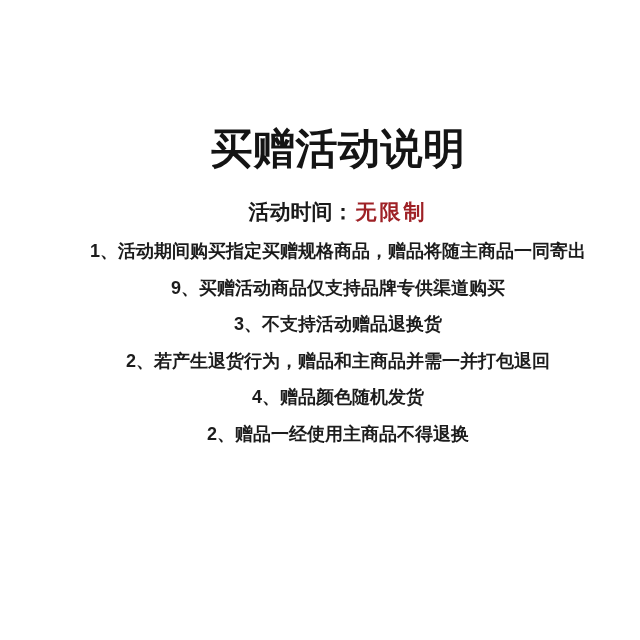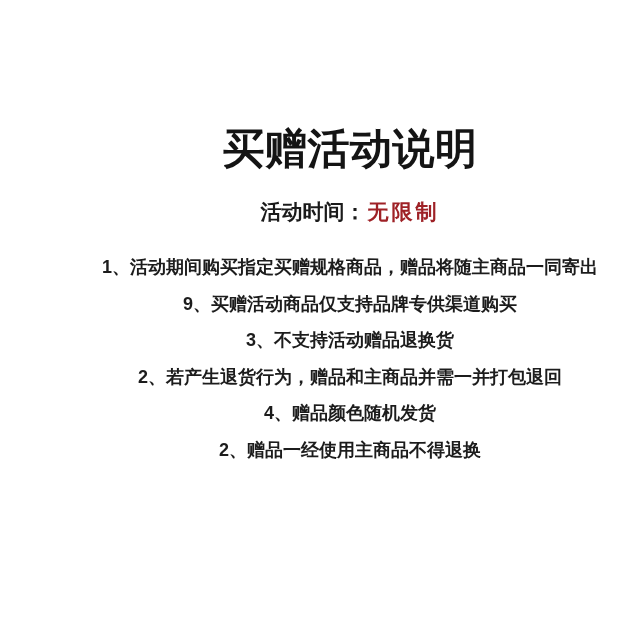--- a/index.html
+++ b/index.html
@@ -17,21 +17,21 @@
   .canvas {
     position: relative;
     width: 640px;
     height: 640px;
     background: #ffffff;
   }
   
   .content {
     position: absolute;
     top: 0;
-    left: 60px;
+    left: 48px;
     width: 580px;
     text-align: center;
     color: #161616;
   }
   .title {
     margin: 124px 0 0 0;
     font-size: 42px;
     line-height: 50px;
     font-weight: 700;
     letter-spacing: 0.5px;
@@ -50,21 +50,21 @@
   }
   .rules-heading {
     margin: 18px 0 0 0;
     font-size: 37px;
     line-height: 44px;
     font-weight: 700;
     letter-spacing: 1px;
     color: #141414;
   }
   .rules {
-    margin-top: 23px;
+    margin-top: 7px;
   }
   .rule {
     font-size: 18px;
     line-height: 36.6px;
     font-weight: 700;
     color: #1c1c1c;
     white-space: nowrap;
   }
 </style>
 </head>

